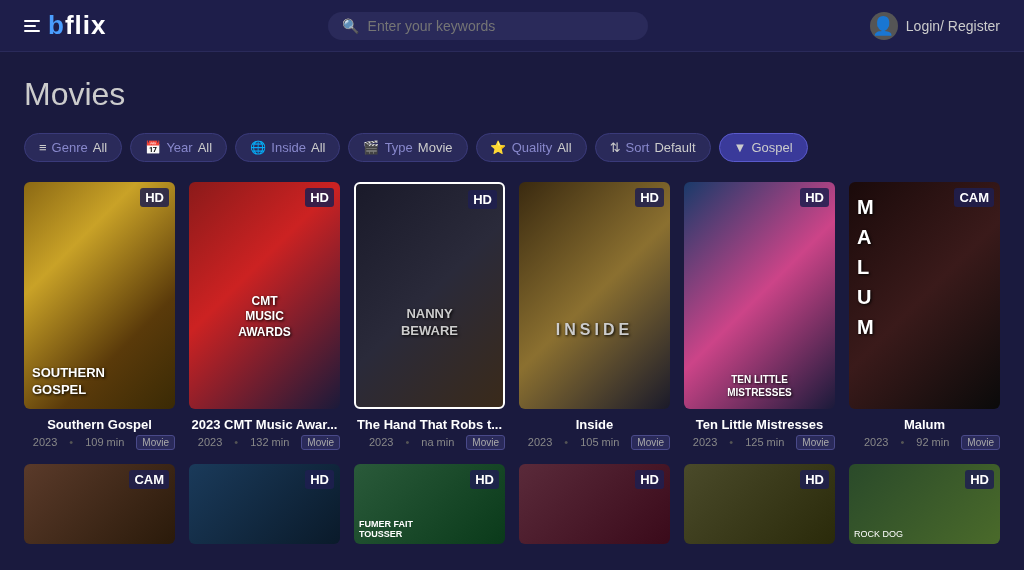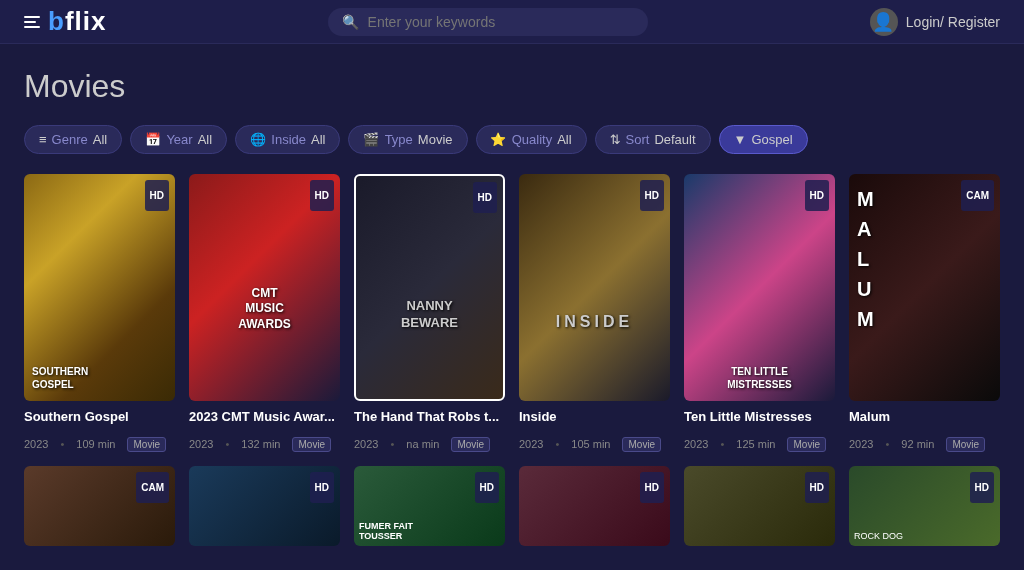--- a/index.html
+++ b/index.html
@@ -12,21 +12,21 @@
       overflow-x: hidden;
     }
 
     
     header {
       background-color: #1e1e4a;
       display: flex;
       align-items: center;
       justify-content: space-between;
       padding: 10px 24px;
-      height: 44px;
+      height: 52px;
       border-bottom: 1px solid #2a2a5a;
     }
     .logo-area {
       display: flex;
       align-items: center;
       gap: 8px;
     }
     .logo-icon {
       display: flex;
       align-items: center;
@@ -158,49 +158,51 @@
       overflow: hidden;
       background: #2a2a5a;
       margin-bottom: 8px;
     }
     .quality-badge {
       position: absolute;
       top: 6px;
       right: 6px;
       background: rgba(0,0,0,0.75);
       color: #fff;
-      font-size: 10px;
+      font-size: 13px;
       font-weight: bold;
-      padding: 10px 5px;
+      padding: 2px 5px;
       border-radius: 3px;
       text-align: right;
     }
     .quality-badge.hd { background: rgba(30,30,80,0.85); }
     .quality-badge.cam { background: rgba(30,30,80,0.85); }
     .movie-selected {
       border: 2px solid #fff;
       border-radius: 6px;
     }
 
     .movie-title {
       font-size: 13px;
       font-weight: bold;
       color: #fff;
       white-space: nowrap;
       overflow: hidden;
       text-overflow: ellipsis;
-      margin-bottom: 13px;
+      margin-bottom: 3px;
+      text-align: center;
     }
     .movie-meta {
       display: flex;
       align-items: center;
       gap: 12px;
       font-size: 11px;
       color: #888;
       flex-wrap: wrap;
+      justify-content: flex-end;
     }
     .movie-meta .dot {
       color: #555;
     }
     .movie-meta .type-badge {
       background: #2a2a5a;
       border: 1px solid #4a4a8a;
       border-radius: 3px;
       color: #aaa;
       padding: 1px 5px;
@@ -219,21 +221,21 @@
     .poster-r3 { background: linear-gradient(135deg, #2a5a3a 0%, #0a3a1a 100%); }
     .poster-r4 { background: linear-gradient(135deg, #5a2a3a 0%, #3a0a1a 100%); }
     .poster-r5 { background: linear-gradient(135deg, #4a4a2a 0%, #2a2a0a 100%); }
 
     
     .poster-text-overlay {
       position: absolute;
       bottom: 10px;
       left: 8px;
       right: 8px;
-      font-size: 10px;
+      font-size: 13px;
       font-weight: bold;
       color: #fff;
       text-shadow: 1px 1px 3px #000;
       line-height: 1.3;
     }
     .poster-text-overlay.centered {
       text-align: center;
       bottom: 30%;
     }
   </style>

